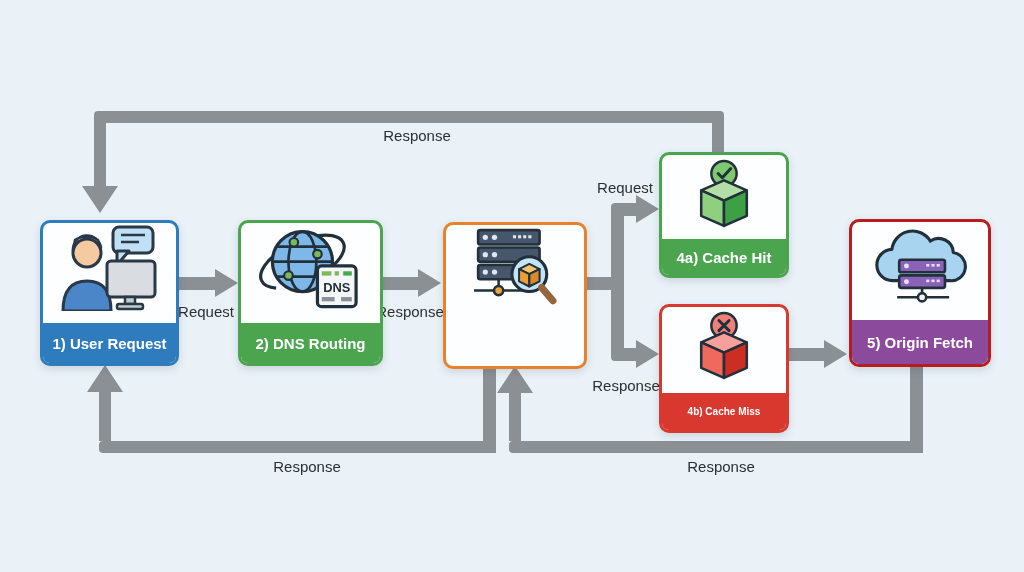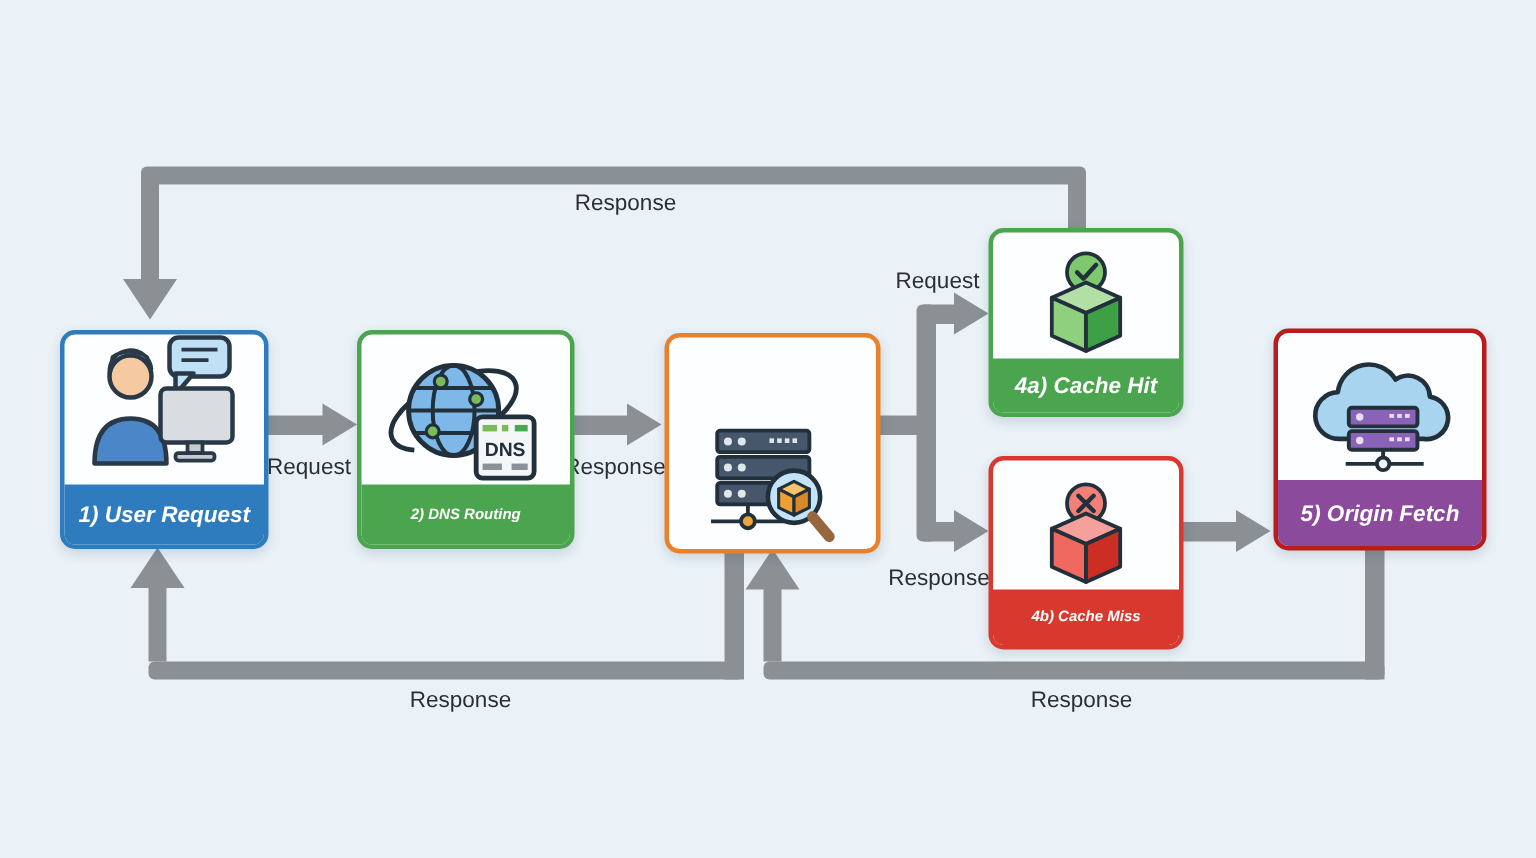--- a/index.html
+++ b/index.html
@@ -2,33 +2,33 @@
 <html><head>
 <meta charset="utf-8">
 <style>
   html,body{margin:0;padding:0;}
   body{font-family:"Liberation Sans", sans-serif;}
   #stage{position:relative;width:1024px;height:572px;background:#eaf2f8;overflow:hidden;}
 
   
   .node{position:absolute;background:#fdfeff;border-radius:10px;display:flex;flex-direction:column;
         box-shadow:0 3px 8px rgba(30,50,70,.15);}
-  .node-icon{flex:1;display:flex;align-items:flex-end;justify-content:center;overflow:hidden;}
+  .node-icon{flex:1;display:flex;align-items:flex-start;justify-content:center;overflow:hidden;}
   .node-bar{color:#fff;font-weight:bold;text-align:center;display:flex;flex-direction:column;
-            align-items:center;justify-content:center;border-radius:0 0 7px 7px;line-height:17px;font-style:italic;}
+            align-items:center;justify-content:center;border-radius:0 0 7px 7px;line-height:17px;}
   .n-blue  {border:3px solid #2e7cbe;gap:12px;} .n-blue   .node-bar{background:#2e7cbe;}
   .n-green {border:3px solid #4ba54f;} .n-green  .node-bar{background:#4ba54f;}
   .n-orange{border:3px solid #e8812a;} .n-orange .node-bar{background:#e8812a;}
   .n-red   {border:3px solid #d9382e;} .n-red    .node-bar{background:#d9382e;}
   .n-purple{border:3px solid #b91c1c;} .n-purple .node-bar{background:#8c4a9c;}
 
   #node-1{left:40px;top:220px;width:133px;height:140px;}
   #node-1 .node-bar{height:40px;font-size:15px;}
   #node-2{left:238px;top:220px;width:139px;height:140px;}
-  #node-2 .node-bar{height:40px;font-size:10px;}
+  #node-2 .node-bar{height:40px;font-size:15px;}
   #node-3{left:443px;top:222px;width:138px;height:141px;}
   #node-3 .node-bar{height:52px;font-size:15px;}
   #node-4a{left:659px;top:152px;width:124px;height:120px;}
   #node-4a .node-bar{height:36px;font-size:15px;}
   #node-4b{left:659px;top:304px;width:124px;height:123px;}
   #node-4b .node-bar{height:37px;font-size:10px;}
   #node-5{left:849px;top:219px;width:136px;height:142px;}
   #node-5 .node-bar{height:44px;font-size:15px;}
 
   

